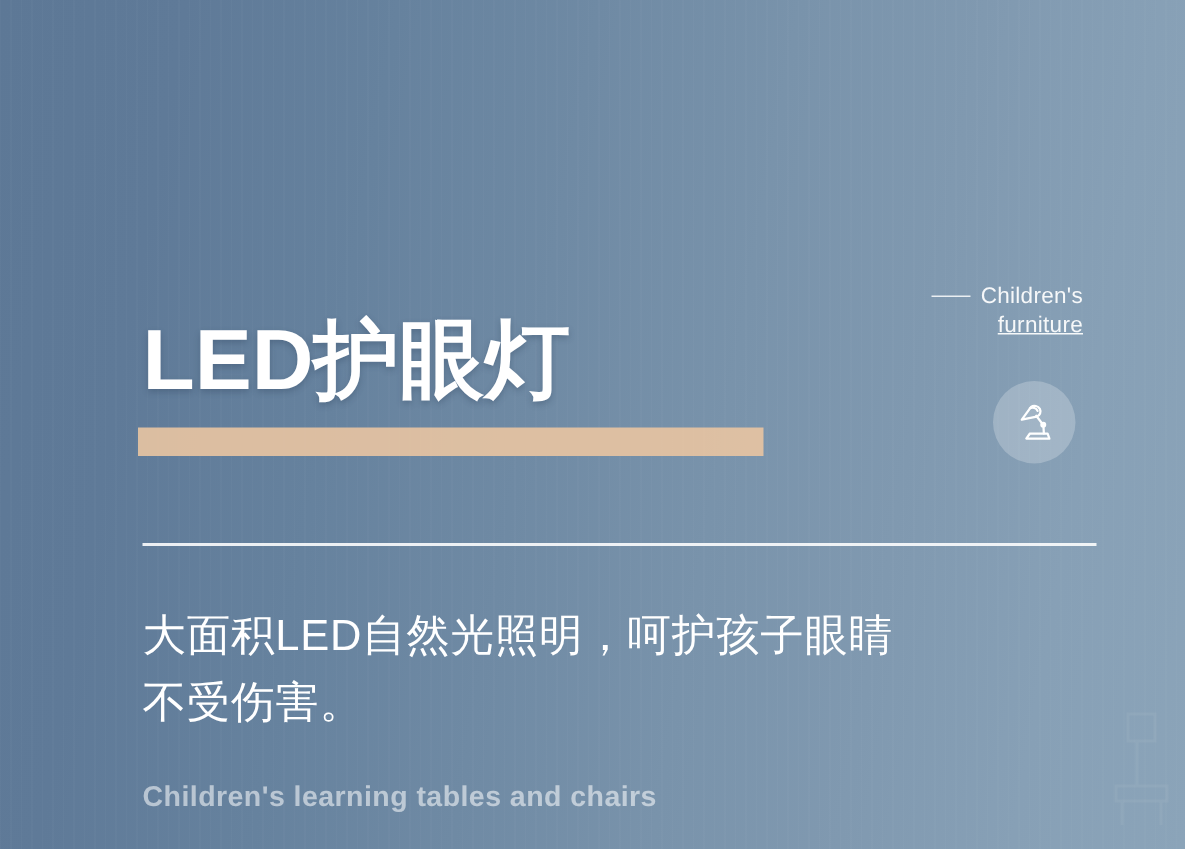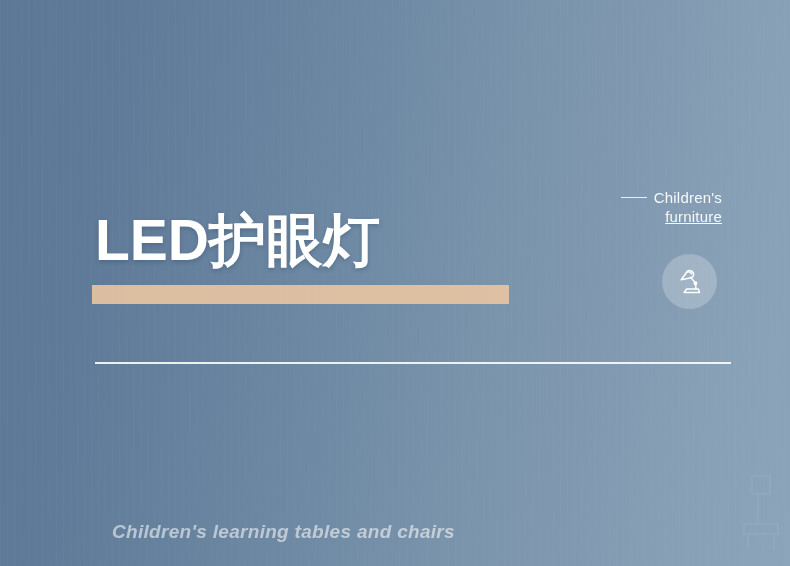--- a/index.html
+++ b/index.html
@@ -149,29 +149,28 @@
     color: #ffffff;
     font-size: 29px;
     line-height: 45px;
     letter-spacing: .5px;
   }
   .body-copy div { white-space: nowrap; }
 
   
   .footer-text {
     position: absolute;
-    left: 112px;
+    left: 95px;
     top: 521px;
     z-index: 4;
     color: rgba(255,255,255,0.55);
     font-size: 19px;
     font-weight: 700;
     letter-spacing: .3px;
     white-space: nowrap;
-    font-style: italic;
   }
 </style>
 </head>
 <body>
 
 <div id="banner">
 
   <div class="texture"></div>
 
   <div class="watermark">
@@ -210,16 +209,20 @@
 
         <circle cx="21.5" cy="17.2" r="1.25"></circle>
 
         <path d="M10.2 26.4 L12.6 23.0 L24.4 23.0 L25.6 26.4 Z"></path>
       </svg>
     </span>
   </div>
 
   <div class="divider"></div>
 
+  <div class="body-copy">
+    <div>大面积LED自然光照明，呵护孩子眼睛</div>
+    <div>不受伤害。</div>
+  </div>
 
   <div class="footer-text">Children's learning tables and chairs</div>
 
 </div>
 
 </body></html>

